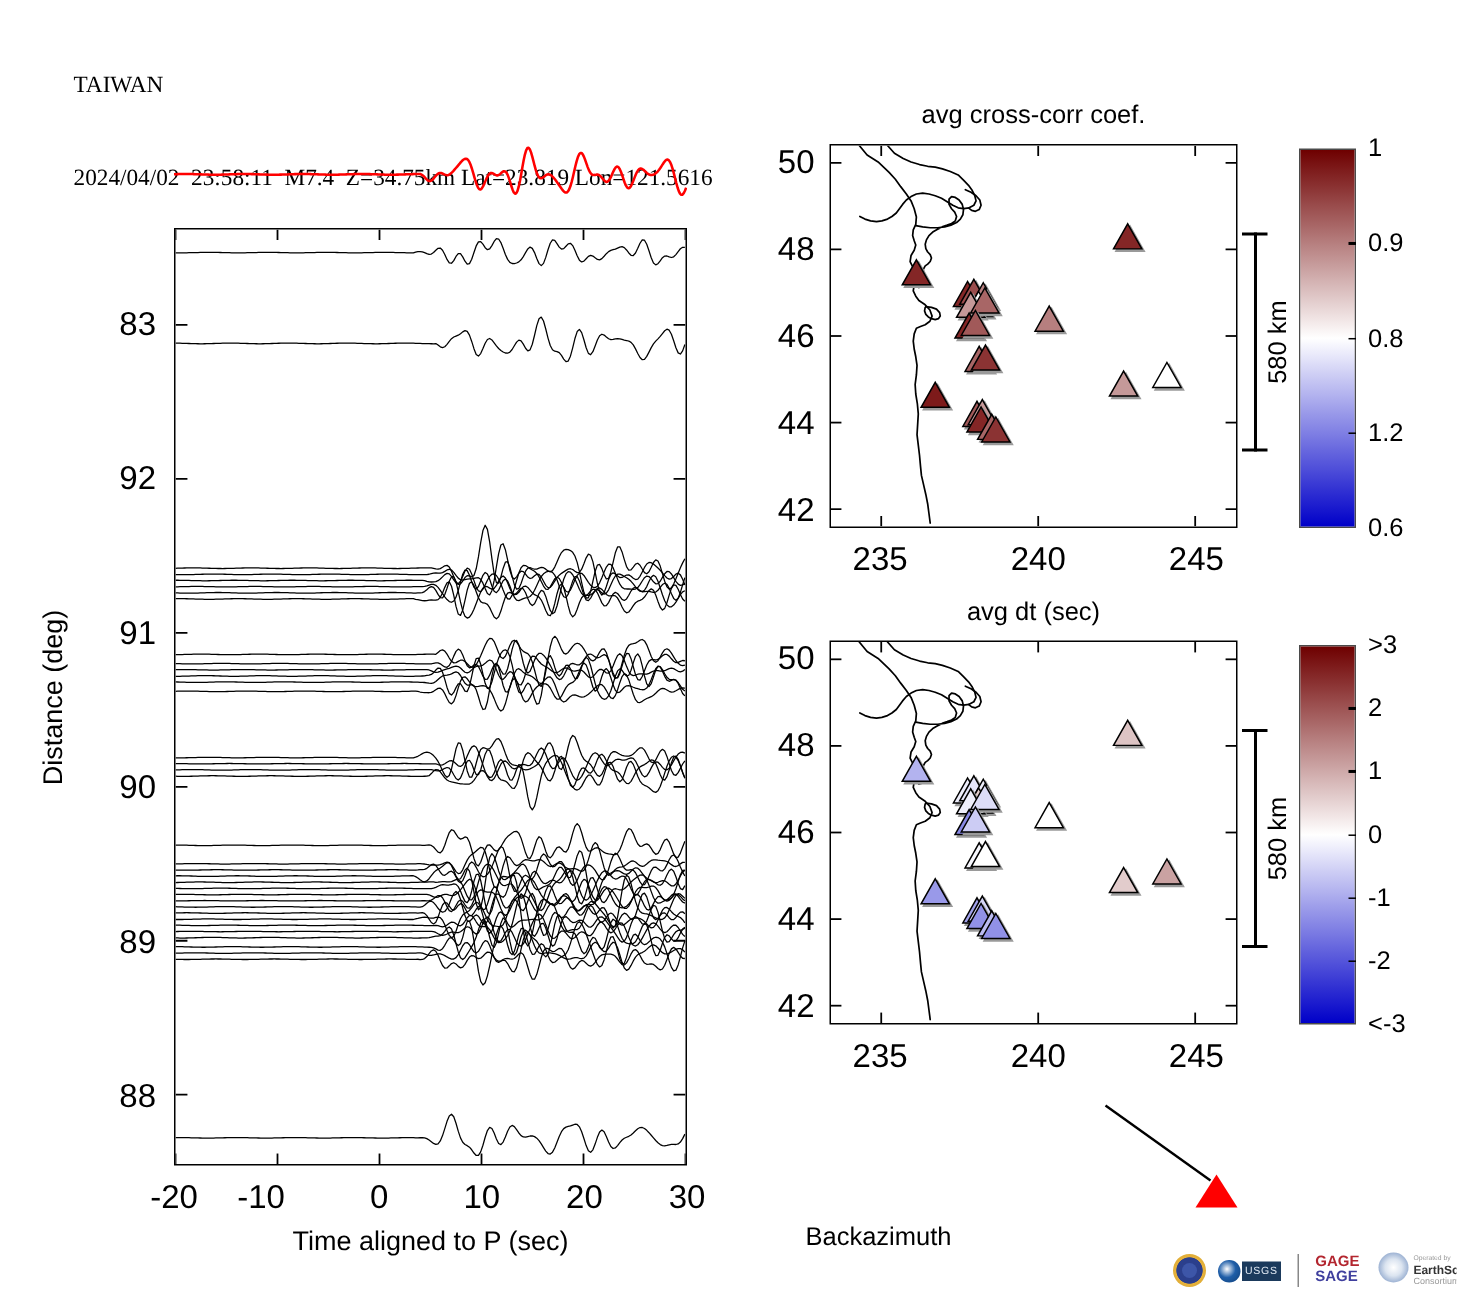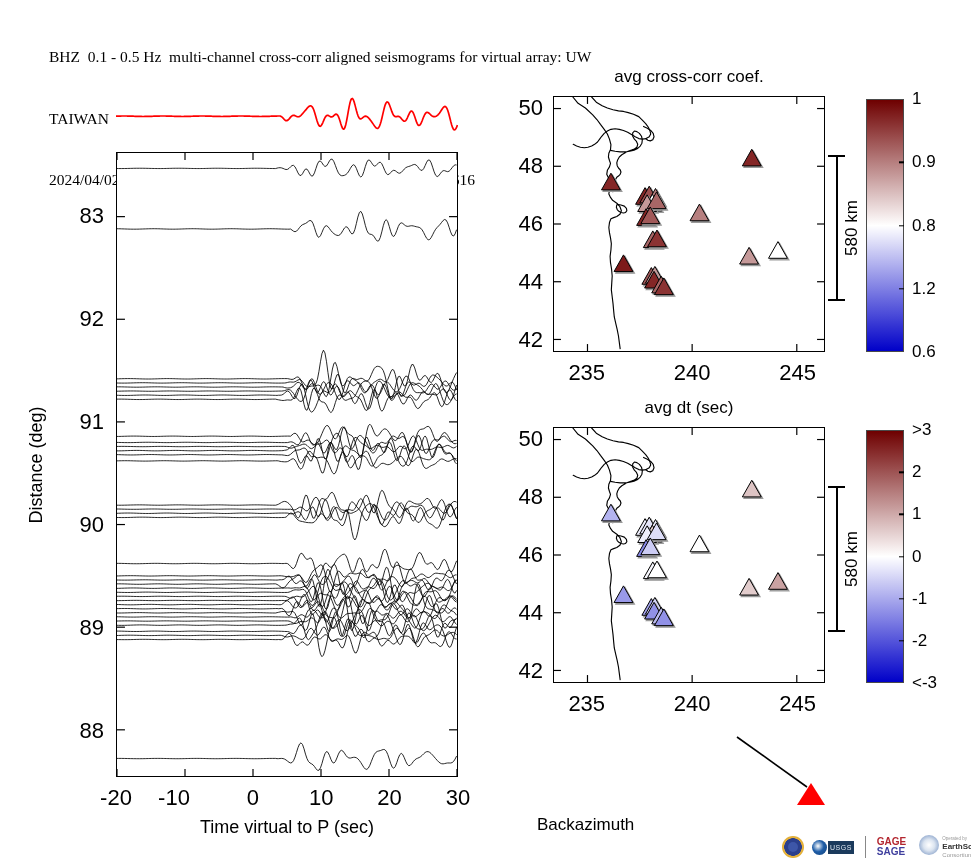--- a/index.html
+++ b/index.html
@@ -146,21 +146,20 @@
   }
   .es-txt{display:flex;flex-direction:column;line-height:8px;}
   .es-txt b{font-size:8px;color:#333;}
   .es-txt i{font-size:6px;color:#999;font-style:normal;}
   .es-pre{font-size:4.5px;color:#999;}
 </style>
 </head>
 <body>
 
 <div id="title-block">
-  <div>BHZ  0.1 - 0.5 Hz  multi-channel cross-corr aligned seismograms for virtual array: UW</div>
   <div>TAIWAN</div>
   <div>2024/04/02  23:58:11  M7.4  Z=34.75km Lat=23.819 Lon=121.5616</div>
 </div>
 
 <div id="ref-trace">
   <svg viewBox="0 0 342 62" preserveAspectRatio="none">
     <path id="refpath" fill="none" stroke="#ff0000" stroke-width="1.7" stroke-linejoin="round" d="M0.00 32.17L0.82 32.14L1.64 32.11L2.46 32.09L3.28 32.06L4.10 32.04L4.92 32.03L5.75 32.01L6.57 32.01L7.39 32.00L8.21 32.00L9.03 32.00L9.85 32.01L10.67 32.02L11.49 32.04L12.31 32.06L13.13 32.08L13.95 32.11L14.77 32.13L15.60 32.16L16.42 32.19L17.24 32.22L18.06 32.26L18.88 32.29L19.70 32.32L20.52 32.35L21.34 32.37L22.16 32.40L22.98 32.42L23.80 32.44L24.62 32.46L25.44 32.47L26.27 32.48L27.09 32.48L27.91 32.48L28.73 32.47L29.55 32.47L30.37 32.45L31.19 32.44L32.01 32.42L32.83 32.39L33.65 32.37L34.47 32.34L35.29 32.31L36.12 32.28L36.94 32.25L37.76 32.22L38.58 32.19L39.40 32.16L40.22 32.13L41.04 32.10L41.86 32.08L42.68 32.05L43.50 32.04L44.32 32.02L45.14 32.01L45.96 32.00L46.79 32.00L47.61 32.00L48.43 32.01L49.25 32.02L50.07 32.03L50.89 32.05L51.71 32.07L52.53 32.09L53.35 32.12L54.17 32.14L54.99 32.17L55.81 32.20L56.64 32.24L57.46 32.27L58.28 32.30L59.10 32.33L59.92 32.36L60.74 32.38L61.56 32.41L62.38 32.43L63.20 32.45L64.02 32.46L64.84 32.47L65.66 32.48L66.48 32.48L67.31 32.48L68.13 32.47L68.95 32.46L69.77 32.45L70.59 32.43L71.41 32.41L72.23 32.38L73.05 32.36L73.87 32.33L74.69 32.30L75.51 32.27L76.33 32.24L77.16 32.21L77.98 32.17L78.80 32.14L79.62 32.12L80.44 32.09L81.26 32.07L82.08 32.05L82.90 32.03L83.72 32.02L84.54 32.01L85.36 32.00L86.18 32.00L87.00 32.00L87.83 32.01L88.65 32.02L89.47 32.04L90.29 32.05L91.11 32.08L91.93 32.10L92.75 32.13L93.57 32.16L94.39 32.19L95.21 32.22L96.03 32.25L96.85 32.28L97.68 32.31L98.50 32.34L99.32 32.37L100.14 32.39L100.96 32.42L101.78 32.44L102.60 32.45L103.42 32.47L104.24 32.47L105.06 32.48L105.88 32.48L106.70 32.48L107.52 32.47L108.35 32.46L109.17 32.44L109.99 32.42L110.81 32.40L111.63 32.37L112.45 32.35L113.27 32.32L114.09 32.29L114.91 32.26L115.73 32.22L116.55 32.19L117.37 32.16L118.20 32.13L119.02 32.11L119.84 32.08L120.66 32.06L121.48 32.04L122.30 32.02L123.12 32.01L123.94 32.00L124.76 32.00L125.58 32.00L126.40 32.01L127.22 32.01L128.04 32.03L128.87 32.04L129.69 32.06L130.51 32.09L131.33 32.11L132.15 32.14L132.97 32.17L133.79 32.20L134.61 32.23L135.43 32.26L136.25 32.29L137.07 32.32L137.89 32.35L138.72 32.38L139.54 32.40L140.36 32.43L141.18 32.44L142.00 32.46L142.82 32.47L143.64 32.48L144.46 32.48L145.28 32.48L146.10 32.47L146.92 32.46L147.74 32.45L148.56 32.43L149.39 32.41L150.21 32.39L151.03 32.36L151.85 32.34L152.67 32.31L153.49 32.28L154.31 32.24L155.13 32.21L155.95 32.18L156.77 32.15L157.59 32.12L158.41 32.10L159.24 32.07L160.06 32.05L160.88 32.03L161.70 32.02L162.52 32.01L163.34 32.00L164.16 32.00L164.98 32.39L165.80 32.89L166.62 33.65L167.44 34.55L168.26 35.45L169.08 36.19L169.91 36.64L170.73 36.72L171.55 36.41L172.37 35.76L173.19 34.86L174.01 33.85L174.83 32.89L175.65 32.09L176.47 31.56L177.29 31.33L178.11 31.39L178.93 31.66L179.76 32.05L180.58 32.44L181.40 32.72L182.22 32.79L183.04 32.63L183.86 32.21L184.68 31.57L185.50 30.78L186.32 29.89L187.14 28.95L187.96 28.01L188.78 27.06L189.60 26.10L190.43 25.11L191.25 24.08L192.07 23.22L192.89 22.52L193.71 22.00L194.53 21.79L195.35 22.01L196.17 22.76L196.99 24.10L197.81 26.04L198.63 28.49L199.45 31.28L200.28 34.20L201.10 36.99L201.92 39.38L202.74 41.14L203.56 42.13L204.38 42.28L205.20 41.62L206.02 40.30L206.84 38.53L207.66 36.58L208.48 34.70L209.30 33.12L210.12 32.01L210.95 31.42L211.77 31.34L212.59 31.62L213.41 32.11L214.23 32.59L215.05 32.90L215.87 32.90L216.69 32.57L217.51 31.95L218.33 31.19L219.15 30.50L219.97 30.13L220.80 30.28L221.62 31.09L222.44 32.61L223.26 34.75L224.08 37.32L224.90 40.01L225.72 42.45L226.54 44.28L227.36 45.15L228.18 44.84L229.00 43.25L229.82 40.43L230.64 36.61L231.47 32.11L232.29 27.39L233.11 22.89L233.93 19.06L234.75 16.25L235.57 14.70L236.39 14.47L237.21 15.51L238.03 17.59L238.85 20.41L239.67 23.60L240.49 26.81L241.32 29.70L242.14 32.04L242.96 33.69L243.78 34.62L244.60 34.89L245.42 34.66L246.24 34.11L247.06 33.43L247.88 32.81L248.70 32.37L249.52 32.20L250.34 32.33L251.16 32.73L251.99 33.37L252.81 34.19L253.63 35.14L254.45 36.18L255.27 37.29L256.09 38.45L256.91 39.64L257.73 40.86L258.55 42.03L259.37 43.09L260.19 43.90L261.01 44.35L261.84 44.28L262.66 43.58L263.48 42.17L264.30 40.04L265.12 37.25L265.94 33.96L266.76 30.39L267.58 26.82L268.40 23.55L269.22 20.84L270.04 18.94L270.86 17.97L271.68 17.98L272.51 18.90L273.33 20.56L274.15 22.71L274.97 25.09L275.79 27.41L276.61 29.43L277.43 31.00L278.25 32.04L279.07 32.57L279.89 32.70L280.71 32.59L281.53 32.43L282.36 32.40L283.18 32.62L284.00 33.15L284.82 33.96L285.64 34.95L286.46 35.95L287.28 36.77L288.10 37.24L288.92 37.19L289.74 36.56L290.56 35.39L291.38 33.77L292.20 31.90L293.03 30.04L293.85 28.45L294.67 27.38L295.49 27.01L296.31 27.43L297.13 28.63L297.95 30.49L298.77 32.80L299.59 35.29L300.41 37.65L301.23 39.62L302.05 40.95L302.88 41.52L303.70 41.28L304.52 40.29L305.34 38.69L306.16 36.71L306.98 34.57L307.80 32.52L308.62 30.76L309.44 29.44L310.26 28.63L311.08 28.33L311.90 28.49L312.72 28.99L313.55 29.71L314.37 30.51L315.19 31.28L316.01 31.92L316.83 32.38L317.65 32.64L318.47 32.69L319.29 32.55L320.11 32.22L320.93 31.72L321.75 31.04L322.57 30.20L323.40 29.19L324.22 28.02L325.04 26.75L325.86 25.45L326.68 24.22L327.50 23.21L328.32 22.56L329.14 22.42L329.96 22.92L330.78 24.12L331.60 26.02L332.42 28.55L333.24 31.55L334.07 34.81L334.89 38.05L335.71 41.01L336.53 43.42L337.35 45.08L338.17 45.87L338.99 45.75L339.81 44.80L340.63 43.16L341.45 41.07"></path>
   </svg>
 </div>
 
@@ -225,21 +224,21 @@
         <path d="M0.00 234.59L1.50 234.59L3.01 234.60L4.51 234.62L6.02 234.65L7.52 234.69L9.03 234.73L10.53 234.77L12.04 234.81L13.54 234.85L15.05 234.88L16.55 234.91L18.06 234.93L19.56 234.94L21.07 234.93L22.57 234.92L24.08 234.90L25.58 234.87L27.09 234.83L28.59 234.79L30.10 234.75L31.60 234.71L33.11 234.67L34.61 234.64L36.12 234.61L37.62 234.59L39.12 234.59L40.63 234.59L42.13 234.60L43.64 234.62L45.14 234.65L46.65 234.69L48.15 234.73L49.66 234.77L51.16 234.81L52.67 234.85L54.17 234.89L55.68 234.91L57.18 234.93L58.69 234.94L60.19 234.93L61.70 234.92L63.20 234.90L64.71 234.87L66.21 234.83L67.72 234.79L69.22 234.75L70.73 234.71L72.23 234.67L73.74 234.64L75.24 234.61L76.74 234.59L78.25 234.59L79.75 234.59L81.26 234.60L82.76 234.62L84.27 234.65L85.77 234.69L87.28 234.73L88.78 234.77L90.29 234.82L91.79 234.85L93.30 234.89L94.80 234.91L96.31 234.93L97.81 234.94L99.32 234.93L100.82 234.92L102.33 234.90L103.83 234.87L105.34 234.83L106.84 234.79L108.35 234.75L109.85 234.71L111.36 234.67L112.86 234.64L114.36 234.61L115.87 234.59L117.37 234.59L118.88 234.59L120.38 234.60L121.89 234.63L123.39 234.66L124.90 234.69L126.40 234.73L127.91 234.78L129.41 234.82L130.92 234.85L132.42 234.89L133.93 234.91L135.43 234.93L136.94 234.94L138.44 234.93L139.95 234.92L141.45 234.90L142.96 234.87L144.46 234.83L145.97 234.79L147.47 234.75L148.98 234.70L150.48 234.67L151.98 234.63L153.49 234.61L154.99 234.59L156.50 234.59L158.00 234.59L159.51 234.60L161.01 234.63L162.52 234.66L164.02 234.69L165.53 234.73L167.03 234.78L168.54 235.28L170.04 235.64L171.55 235.76L173.05 235.70L174.56 235.45L176.06 234.85L177.57 233.78L179.07 232.32L180.58 230.85L182.08 230.01L183.59 230.36L185.09 231.99L186.60 234.34L188.10 236.34L189.60 236.83L191.11 235.27L192.61 232.04L194.12 228.45L195.62 226.49L197.13 227.21L198.63 230.37L200.14 234.85L201.64 239.09L203.15 241.74L204.65 242.16L206.16 240.54L207.66 237.67L209.17 234.56L210.67 232.02L212.18 230.55L213.68 230.33L215.19 231.42L216.69 233.77L218.20 237.15L219.70 241.09L221.21 244.74L222.71 247.05L224.22 247.13L225.72 244.69L227.22 240.19L228.73 234.74L230.23 229.72L231.74 226.21L233.24 224.67L234.75 224.76L236.25 225.72L237.76 226.81L239.26 227.69L240.77 228.60L242.27 230.03L243.78 232.35L245.28 235.40L246.79 238.45L248.29 240.47L249.80 240.70L251.30 239.05L252.81 236.27L254.31 233.66L255.82 232.50L257.32 233.40L258.83 236.06L260.33 239.37L261.84 241.91L263.34 242.59L264.84 241.09L266.35 237.97L267.85 234.32L269.36 231.33L270.86 229.80L272.37 229.93L273.87 231.39L275.38 233.61L276.88 235.96L278.39 237.96L279.89 239.25L281.40 239.52L282.90 238.56L284.41 236.29L285.91 232.94L287.42 229.12L288.92 225.78L290.43 223.86L291.93 224.00L293.44 226.20L294.94 229.83L296.45 233.84L297.95 237.22L299.46 239.37L300.96 240.28L302.46 240.43L303.97 240.39L305.47 240.51L306.98 240.70L308.48 240.50L309.99 239.49L311.49 237.55L313.00 235.09L314.50 232.90L316.01 231.78L317.51 232.12L319.02 233.68L320.52 235.63L322.03 236.94L323.53 236.85L325.04 235.25L326.54 232.71L328.05 230.21L329.55 228.72L331.06 228.80L332.56 230.37L334.07 232.82L335.57 235.33L337.08 237.18L338.58 237.99L340.08 237.71L341.59 236.57" fill="none" stroke="#000" stroke-width="0.85" stroke-linejoin="round"></path>
         <path d="M0.00 230.75L1.50 230.79L3.01 230.81L4.51 230.83L6.02 230.84L7.52 230.83L9.03 230.82L10.53 230.79L12.04 230.75L13.54 230.71L15.05 230.67L16.55 230.62L18.06 230.57L19.56 230.53L21.07 230.50L22.57 230.47L24.08 230.45L25.58 230.45L27.09 230.45L28.59 230.47L30.10 230.50L31.60 230.53L33.11 230.57L34.61 230.62L36.12 230.67L37.62 230.71L39.12 230.75L40.63 230.79L42.13 230.81L43.64 230.83L45.14 230.84L46.65 230.83L48.15 230.81L49.66 230.79L51.16 230.75L52.67 230.71L54.17 230.66L55.68 230.62L57.18 230.57L58.69 230.53L60.19 230.50L61.70 230.47L63.20 230.45L64.71 230.45L66.21 230.45L67.72 230.47L69.22 230.50L70.73 230.53L72.23 230.58L73.74 230.62L75.24 230.67L76.74 230.71L78.25 230.75L79.75 230.79L81.26 230.82L82.76 230.83L84.27 230.84L85.77 230.83L87.28 230.81L88.78 230.79L90.29 230.75L91.79 230.71L93.30 230.66L94.80 230.62L96.31 230.57L97.81 230.53L99.32 230.50L100.82 230.47L102.33 230.45L103.83 230.45L105.34 230.45L106.84 230.47L108.35 230.50L109.85 230.53L111.36 230.58L112.86 230.62L114.36 230.67L115.87 230.71L117.37 230.76L118.88 230.79L120.38 230.82L121.89 230.83L123.39 230.84L124.90 230.83L126.40 230.81L127.91 230.79L129.41 230.75L130.92 230.71L132.42 230.66L133.93 230.61L135.43 230.57L136.94 230.53L138.44 230.49L139.95 230.47L141.45 230.45L142.96 230.45L144.46 230.45L145.97 230.47L147.47 230.50L148.98 230.54L150.48 230.58L151.98 230.62L153.49 230.67L154.99 230.72L156.50 230.76L158.00 230.79L159.51 230.82L161.01 230.83L162.52 230.84L164.02 230.83L165.53 230.81L167.03 230.78L168.54 230.75L170.04 230.57L171.55 230.17L173.05 229.81L174.56 229.71L176.06 229.84L177.57 229.88L179.07 229.50L180.58 228.65L182.08 227.70L183.59 227.24L185.09 227.76L186.60 229.29L188.10 231.34L189.60 233.17L191.11 234.22L192.61 234.42L194.12 234.11L195.62 233.81L197.13 233.72L198.63 233.60L200.14 233.33L201.64 232.93L203.15 232.90L204.65 233.98L206.16 236.55L207.66 240.18L209.17 243.43L210.67 244.40L212.18 241.59L213.68 234.84L215.19 225.65L216.69 216.74L218.20 210.99L219.70 210.15L221.21 214.13L222.71 220.98L224.22 227.91L225.72 232.50L227.22 233.73L228.73 232.31L230.23 230.00L231.74 228.55L233.24 228.85L234.75 230.53L236.25 232.45L237.76 233.41L239.26 232.97L240.77 231.63L242.27 230.51L243.78 230.66L245.28 232.44L246.79 235.26L248.29 237.99L249.80 239.50L251.30 239.28L252.81 237.57L254.31 235.16L255.82 232.88L257.32 231.17L258.83 229.97L260.33 228.98L261.84 228.00L263.34 227.17L264.84 226.88L266.35 227.41L267.85 228.53L269.36 229.49L270.86 229.27L272.37 227.22L273.87 223.57L275.38 219.60L276.88 217.15L278.39 217.84L279.89 222.15L281.40 229.14L282.90 236.67L284.41 242.33L285.91 244.47L287.42 242.87L288.92 238.75L290.43 234.11L291.93 230.78L293.44 229.62L294.94 230.32L296.45 231.76L297.95 232.76L299.46 232.73L300.96 231.91L302.46 231.08L303.97 231.00L305.47 231.88L306.98 233.22L308.48 234.13L309.99 233.79L311.49 231.95L313.00 229.05L314.50 226.01L316.01 223.73L317.51 222.69L319.02 222.85L320.52 223.78L322.03 225.02L323.53 226.37L325.04 227.87L326.54 229.61L328.05 231.50L329.55 233.10L331.06 233.86L332.56 233.44L334.07 232.04L335.57 230.48L337.08 229.85L338.58 230.99L340.08 233.95L341.59 237.80" fill="none" stroke="#000" stroke-width="0.85" stroke-linejoin="round"></path>
         <path d="M0.00 226.59L1.50 226.54L3.01 226.49L4.51 226.44L6.02 226.39L7.52 226.36L9.03 226.33L10.53 226.31L12.04 226.31L13.54 226.32L15.05 226.34L16.55 226.37L18.06 226.41L19.56 226.46L21.07 226.51L22.57 226.56L24.08 226.61L25.58 226.66L27.09 226.69L28.59 226.72L30.10 226.73L31.60 226.74L33.11 226.73L34.61 226.71L36.12 226.67L37.62 226.63L39.12 226.59L40.63 226.54L42.13 226.48L43.64 226.44L45.14 226.39L46.65 226.36L48.15 226.33L49.66 226.31L51.16 226.31L52.67 226.32L54.17 226.34L55.68 226.37L57.18 226.41L58.69 226.46L60.19 226.51L61.70 226.56L63.20 226.61L64.71 226.66L66.21 226.69L67.72 226.72L69.22 226.73L70.73 226.74L72.23 226.73L73.74 226.71L75.24 226.67L76.74 226.63L78.25 226.58L79.75 226.53L81.26 226.48L82.76 226.43L84.27 226.39L85.77 226.35L87.28 226.33L88.78 226.31L90.29 226.31L91.79 226.32L93.30 226.34L94.80 226.38L96.31 226.42L97.81 226.46L99.32 226.51L100.82 226.57L102.33 226.61L103.83 226.66L105.34 226.69L106.84 226.72L108.35 226.73L109.85 226.74L111.36 226.73L112.86 226.70L114.36 226.67L115.87 226.63L117.37 226.58L118.88 226.53L120.38 226.48L121.89 226.43L123.39 226.39L124.90 226.35L126.40 226.33L127.91 226.31L129.41 226.31L130.92 226.32L132.42 226.34L133.93 226.38L135.43 226.42L136.94 226.47L138.44 226.52L139.95 226.57L141.45 226.62L142.96 226.66L144.46 226.70L145.97 226.72L147.47 226.73L148.98 226.74L150.48 226.73L151.98 226.70L153.49 226.67L154.99 226.63L156.50 226.58L158.00 226.53L159.51 226.48L161.01 226.43L162.52 226.39L164.02 226.35L165.53 226.33L167.03 226.31L168.54 226.31L170.04 226.32L171.55 226.34L173.05 226.65L174.56 226.99L176.06 227.17L177.57 226.83L179.07 225.94L180.58 224.94L182.08 224.64L183.59 225.77L185.09 228.51L186.60 232.21L188.10 235.60L189.60 237.41L191.11 237.08L192.61 235.10L194.12 232.79L195.62 231.50L197.13 231.69L198.63 232.38L200.14 231.36L201.64 226.90L203.15 219.01L204.65 209.45L206.16 201.33L207.66 197.81L209.17 200.55L210.67 208.93L212.18 220.12L213.68 230.30L215.19 236.22L216.69 236.56L218.20 232.42L219.70 226.67L221.21 222.53L222.71 222.18L224.22 225.83L225.72 231.81L227.22 237.49L228.73 240.55L230.23 240.08L231.74 236.77L233.24 232.32L234.75 228.54L236.25 226.48L237.76 226.14L239.26 226.72L240.77 227.22L242.27 227.09L243.78 226.49L245.28 225.99L246.79 226.19L248.29 227.16L249.80 228.37L251.30 228.94L252.81 228.13L254.31 225.77L255.82 222.36L257.32 218.83L258.83 216.07L260.33 214.50L261.84 213.99L263.34 214.16L264.84 214.73L266.35 215.92L267.85 218.34L269.36 222.63L270.86 228.85L272.37 236.11L273.87 242.66L275.38 246.50L276.88 246.29L278.39 242.07L279.89 235.36L281.40 228.69L282.90 224.48L284.41 224.01L285.91 226.82L287.42 230.93L288.92 233.75L290.43 233.31L291.93 229.18L293.44 222.69L294.94 216.26L296.45 212.33L297.95 212.23L299.46 215.63L300.96 220.78L302.46 225.43L303.97 227.88L305.47 227.69L306.98 225.79L308.48 223.80L309.99 223.21L311.49 224.52L313.00 227.08L314.50 229.46L316.01 230.27L317.51 228.91L319.02 225.91L320.52 222.70L322.03 220.94L323.53 221.72L325.04 225.12L326.54 230.15L328.05 235.27L329.55 238.99L331.06 240.47L332.56 239.65L334.07 237.09L335.57 233.60L337.08 229.84L338.58 226.23L340.08 222.96L341.59 220.23" fill="none" stroke="#000" stroke-width="0.85" stroke-linejoin="round"></path>
         <path d="M0.00 75.98L1.50 76.00L3.01 76.04L4.51 76.09L6.02 76.14L7.52 76.19L9.03 76.25L10.53 76.30L12.04 76.35L13.54 76.39L15.05 76.41L16.55 76.43L18.06 76.43L19.56 76.41L21.07 76.39L22.57 76.35L24.08 76.30L25.58 76.25L27.09 76.19L28.59 76.14L30.10 76.09L31.60 76.04L33.11 76.00L34.61 75.98L36.12 75.96L37.62 75.96L39.12 75.98L40.63 76.00L42.13 76.04L43.64 76.09L45.14 76.14L46.65 76.20L48.15 76.25L49.66 76.30L51.16 76.35L52.67 76.39L54.17 76.41L55.68 76.43L57.18 76.43L58.69 76.41L60.19 76.38L61.70 76.35L63.20 76.30L64.71 76.25L66.21 76.19L67.72 76.14L69.22 76.08L70.73 76.04L72.23 76.00L73.74 75.98L75.24 75.96L76.74 75.96L78.25 75.98L79.75 76.00L81.26 76.04L82.76 76.09L84.27 76.14L85.77 76.20L87.28 76.25L88.78 76.31L90.29 76.35L91.79 76.39L93.30 76.41L94.80 76.43L96.31 76.42L97.81 76.41L99.32 76.38L100.82 76.35L102.33 76.30L103.83 76.25L105.34 76.19L106.84 76.13L108.35 76.08L109.85 76.04L111.36 76.00L112.86 75.97L114.36 75.96L115.87 75.96L117.37 75.98L118.88 76.01L120.38 76.04L121.89 76.09L123.39 76.14L124.90 76.20L126.40 76.26L127.91 76.31L129.41 76.35L130.92 76.39L132.42 76.41L133.93 76.43L135.43 76.42L136.94 76.41L138.44 76.38L139.95 76.34L141.45 76.30L142.96 76.24L144.46 76.19L145.97 76.13L147.47 76.08L148.98 76.03L150.48 76.00L151.98 75.97L153.49 75.96L154.99 75.96L156.50 75.98L158.00 76.01L159.51 76.05L161.01 76.09L162.52 76.15L164.02 76.20L165.53 76.26L167.03 76.31L168.54 76.35L170.04 76.39L171.55 76.41L173.05 76.43L174.56 76.26L176.06 77.30L177.57 78.46L179.07 78.99L180.58 78.40L182.08 76.81L183.59 74.80L185.09 73.04L186.60 71.92L188.10 71.29L189.60 70.69L191.11 69.71L192.61 68.47L194.12 67.65L195.62 68.16L197.13 70.63L198.63 74.85L200.14 79.71L201.64 83.58L203.15 84.65L204.65 83.00L206.16 79.64L207.66 76.05L209.17 73.59L210.67 72.91L212.18 73.86L213.68 75.77L215.19 77.85L216.69 79.61L218.20 80.93L219.70 81.92L221.21 82.60L222.71 82.75L224.22 82.03L225.72 80.27L227.22 77.76L228.73 75.31L230.23 73.98L231.74 74.46L233.24 76.64L234.75 79.44L236.25 81.22L237.76 80.51L239.26 76.76L240.77 70.73L242.27 64.31L243.78 59.72L245.28 58.57L246.79 61.20L248.29 66.53L249.80 72.61L251.30 77.57L252.81 80.43L254.31 81.41L255.82 81.64L257.32 82.38L258.83 84.21L260.33 86.67L261.84 88.42L263.34 88.01L264.84 84.74L266.35 79.15L267.85 72.94L269.36 68.27L270.86 66.82L272.37 68.98L273.87 73.73L275.38 79.06L276.88 82.84L278.39 83.75L279.89 81.74L281.40 77.90L282.90 73.86L284.41 71.03L285.91 70.04L287.42 70.62L288.92 71.93L290.43 73.08L291.93 73.59L293.44 73.47L294.94 73.12L296.45 72.96L297.95 73.15L299.46 73.56L300.96 73.96L302.46 74.24L303.97 74.60L305.47 75.46L306.98 77.19L308.48 79.83L309.99 82.93L311.49 85.64L313.00 87.09L314.50 86.80L316.01 84.88L317.51 82.00L319.02 78.99L320.52 76.49L322.03 74.65L323.53 73.15L325.04 71.52L326.54 69.59L328.05 67.71L329.55 66.67L331.06 67.34L332.56 70.09L334.07 74.45L335.57 79.13L337.08 82.51L338.58 83.30L340.08 81.18L341.59 76.96" fill="none" stroke="#000" stroke-width="0.85" stroke-linejoin="round"></path>
         <path d="M0.00 15.58L1.50 15.59L3.01 15.60L4.51 15.60L6.02 15.59L7.52 15.57L9.03 15.54L10.53 15.51L12.04 15.47L13.54 15.44L15.05 15.40L16.55 15.36L18.06 15.33L19.56 15.31L21.07 15.30L22.57 15.29L24.08 15.29L25.58 15.30L27.09 15.32L28.59 15.35L30.10 15.38L31.60 15.42L33.11 15.46L34.61 15.49L36.12 15.53L37.62 15.56L39.12 15.58L40.63 15.59L42.13 15.60L43.64 15.60L45.14 15.59L46.65 15.57L48.15 15.54L49.66 15.51L51.16 15.47L52.67 15.43L54.17 15.40L55.68 15.36L57.18 15.33L58.69 15.31L60.19 15.30L61.70 15.29L63.20 15.29L64.71 15.30L66.21 15.32L67.72 15.35L69.22 15.38L70.73 15.42L72.23 15.46L73.74 15.49L75.24 15.53L76.74 15.56L78.25 15.58L79.75 15.59L81.26 15.60L82.76 15.60L84.27 15.59L85.77 15.57L87.28 15.54L88.78 15.51L90.29 15.47L91.79 15.43L93.30 15.40L94.80 15.36L96.31 15.33L97.81 15.31L99.32 15.29L100.82 15.29L102.33 15.29L103.83 15.30L105.34 15.32L106.84 15.35L108.35 15.38L109.85 15.42L111.36 15.46L112.86 15.49L114.36 15.53L115.87 15.56L117.37 15.58L118.88 15.59L120.38 15.60L121.89 15.60L123.39 15.59L124.90 15.57L126.40 15.54L127.91 15.51L129.41 15.47L130.92 15.43L132.42 15.39L133.93 15.36L135.43 15.33L136.94 15.31L138.44 15.29L139.95 15.29L141.45 15.29L142.96 15.30L144.46 15.32L145.97 15.35L147.47 15.39L148.98 15.42L150.48 15.46L151.98 15.50L153.49 15.53L154.99 15.56L156.50 15.58L158.00 15.60L159.51 15.60L161.01 15.16L162.52 14.84L164.02 14.75L165.53 14.95L167.03 15.46L168.54 16.13L170.04 16.59L171.55 16.40L173.05 15.41L174.56 13.88L176.06 12.59L177.57 12.40L179.07 13.86L180.58 16.74L182.08 20.00L183.59 22.29L185.09 22.57L186.60 20.82L188.10 18.04L189.60 16.08L191.11 16.19L192.61 18.30L194.12 21.21L195.62 23.17L197.13 22.84L198.63 19.93L200.14 15.41L201.64 10.99L203.15 8.30L204.65 8.07L206.16 9.82L207.66 12.15L209.17 13.51L210.67 12.99L212.18 10.77L213.68 7.99L215.19 6.14L216.69 6.36L218.20 8.76L219.70 12.60L221.21 16.70L222.71 19.98L224.22 21.96L225.72 22.74L227.22 22.77L228.73 22.40L230.23 21.65L231.74 20.27L233.24 18.12L234.75 15.43L236.25 12.97L237.76 11.77L239.26 12.60L240.77 15.45L242.27 19.39L243.78 22.82L245.28 24.18L246.79 22.66L248.29 18.65L249.80 13.55L251.30 9.20L252.81 7.00L254.31 7.32L255.82 9.40L257.32 11.79L258.83 13.11L260.33 12.77L261.84 11.20L263.34 9.59L264.84 9.22L266.35 10.75L267.85 13.90L269.36 17.59L270.86 20.50L272.37 21.72L273.87 21.17L275.38 19.55L276.88 17.97L278.39 17.29L279.89 17.76L281.40 18.94L282.90 20.02L284.41 20.28L285.91 19.48L287.42 17.90L288.92 16.16L290.43 14.79L291.93 13.98L293.44 13.52L294.94 13.07L296.45 12.42L297.95 11.74L299.46 11.48L300.96 12.10L302.46 13.68L303.97 15.71L305.47 17.26L306.98 17.40L308.48 15.70L309.99 12.57L311.49 9.19L313.00 7.01L314.50 7.16L316.01 9.83L317.51 14.25L319.02 18.93L320.52 22.37L322.03 23.67L323.53 22.90L325.04 20.91L326.54 18.89L328.05 17.75L329.55 17.72L331.06 18.32L332.56 18.72L334.07 18.26L335.57 16.78L337.08 14.73L338.58 12.86L340.08 11.88L341.59 12.01" fill="none" stroke="#000" stroke-width="0.85" stroke-linejoin="round"></path>
       </g>
     </svg>
 </div>
 
 <div id="ylabel-main" class="axlabel">Distance (deg)</div>
-<div id="xlabel-main" class="axlabel">Time virtual to P (sec)</div>
+<div id="xlabel-main" class="axlabel">Time aligned to P (sec)</div>
 
 <div id="main-xticks">
     <div class="tick c" style="left:116px;top:785px;">-20</div>
     <div class="tick c" style="left:174px;top:785px;">-10</div>
     <div class="tick c" style="left:252.8px;top:785px;">0</div>
     <div class="tick c" style="left:321.2px;top:785px;">10</div>
     <div class="tick c" style="left:389.6px;top:785px;">20</div>
     <div class="tick c" style="left:458px;top:785px;">30</div>
   </div>
 <div id="main-yticks">

